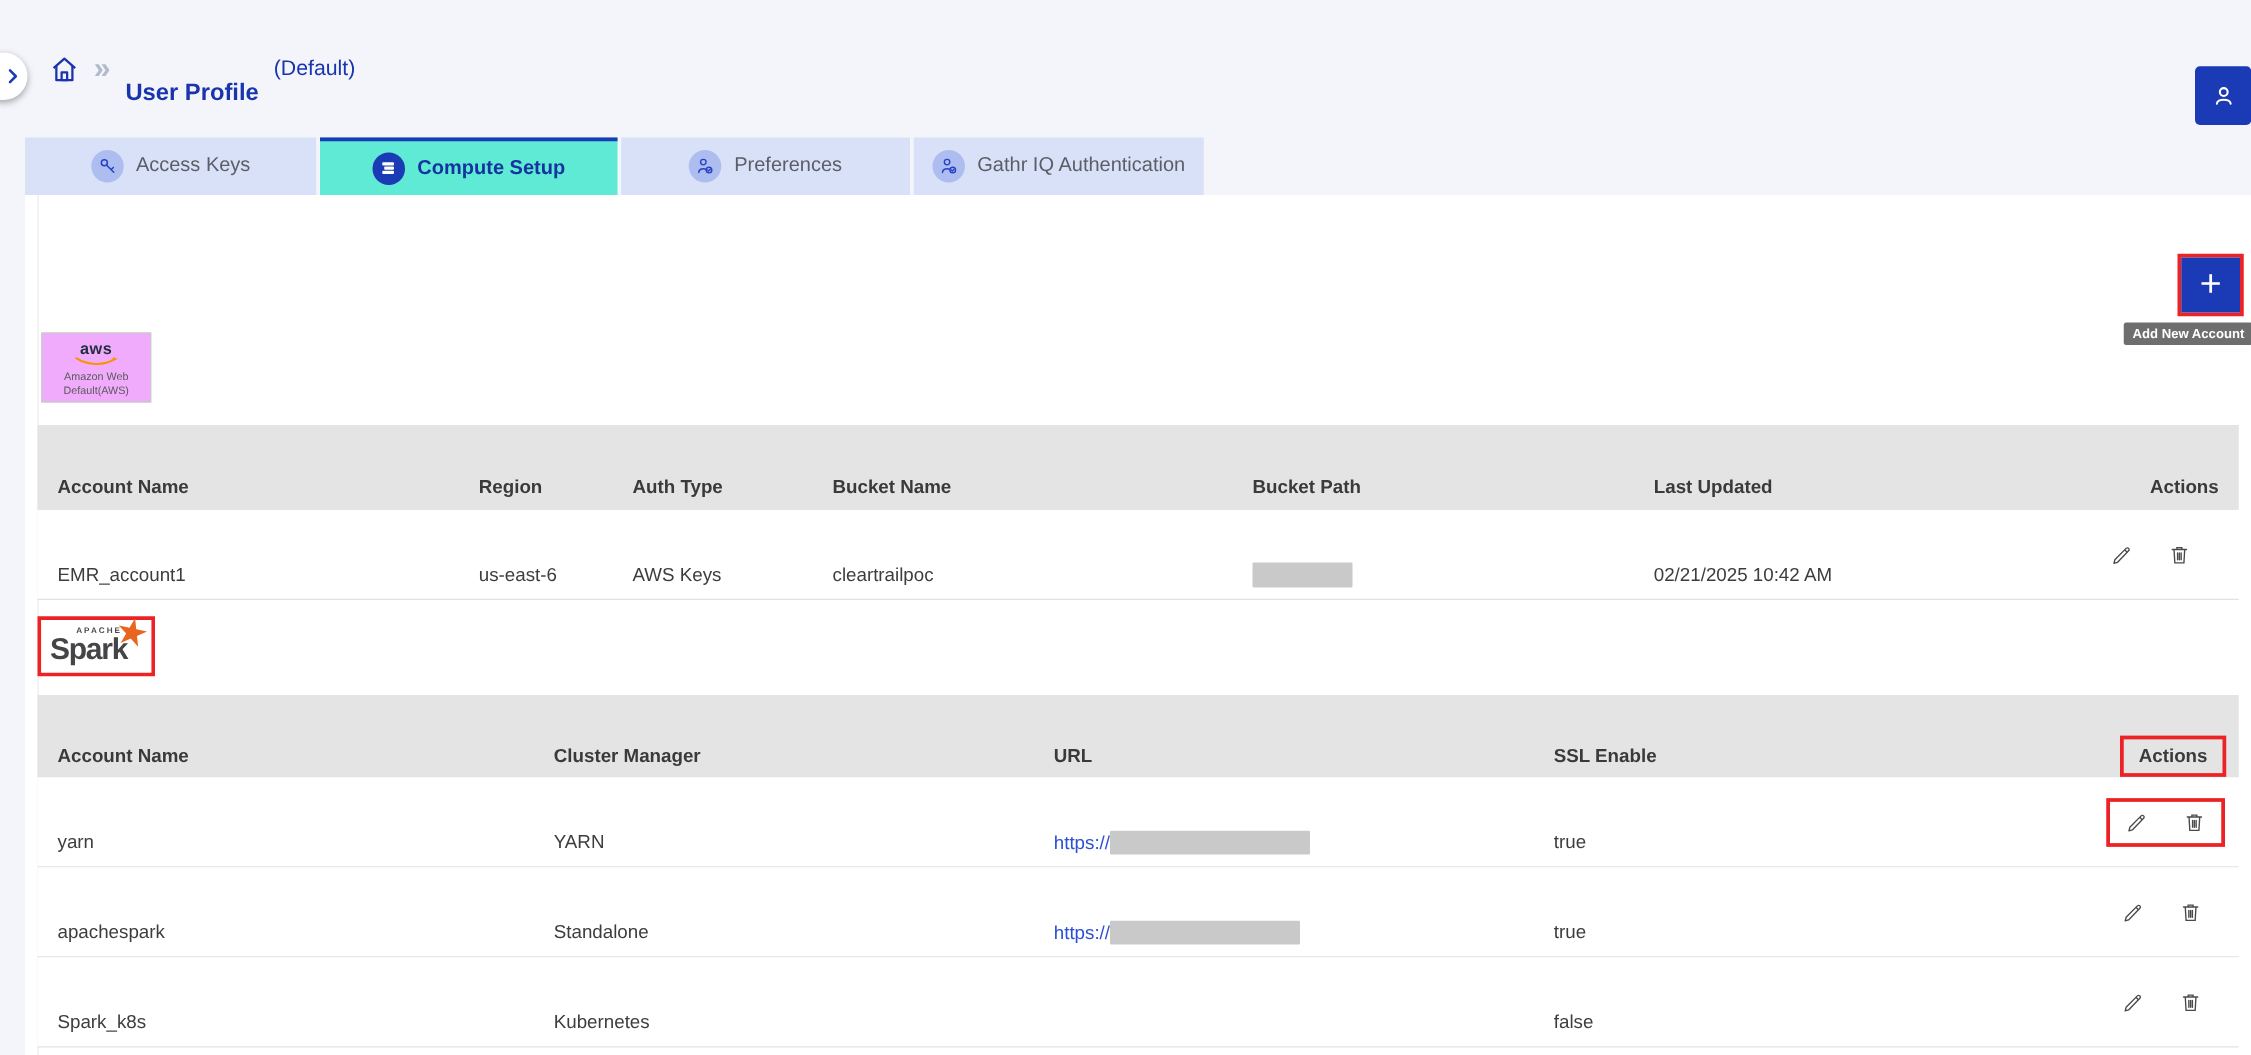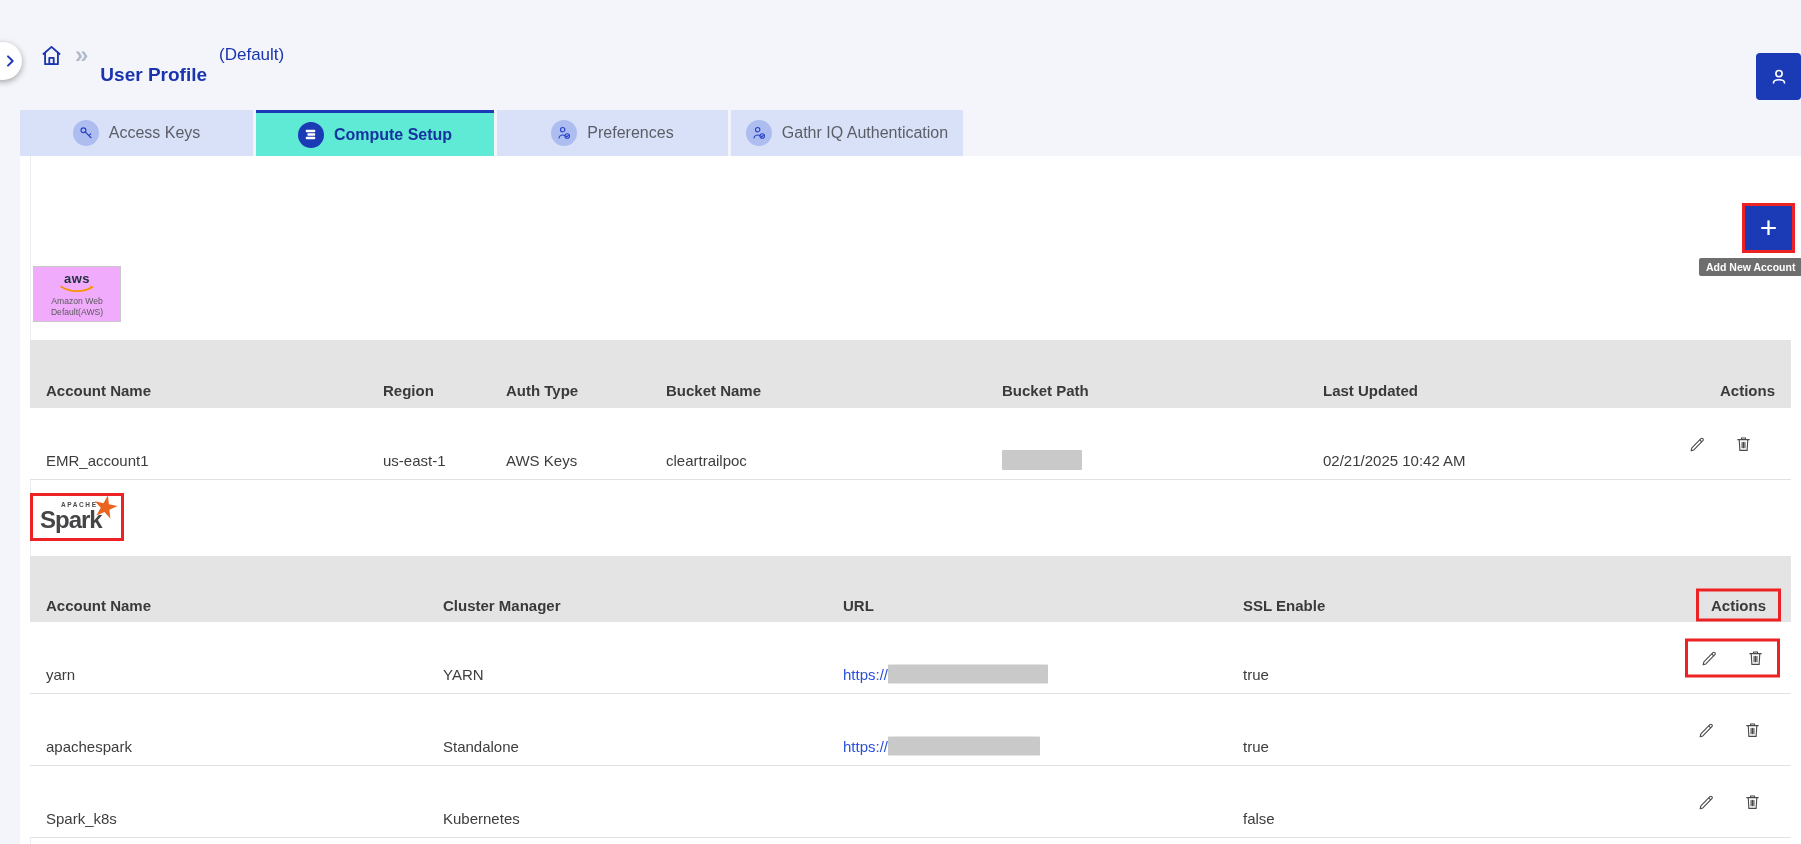--- a/index.html
+++ b/index.html
@@ -185,21 +185,21 @@
         <span class="cell c1">Account Name</span>
         <span class="cell c2">Region</span>
         <span class="cell c3">Auth Type</span>
         <span class="cell c4">Bucket Name</span>
         <span class="cell c5">Bucket Path</span>
         <span class="cell c6">Last Updated</span>
         <span class="cell c7">Actions</span>
       </div>
       <div class="trow">
         <span class="cell c1">EMR_account1</span>
-        <span class="cell c2">us-east-1</span>
+        <span class="cell c2">us-east-6</span>
         <span class="cell c3">AWS Keys</span>
         <span class="cell c4">cleartrailpoc</span>
         <span class="cell c5"><span class="redacted path"></span></span>
         <span class="cell c6">02/21/2025 10:42 AM</span>
         <span class="actions-group aws-actions">
           <button class="icon-btn">
             <svg width="19" height="19" viewBox="0 0 24 24" fill="none" stroke="#4a4a4a" stroke-width="1.4" stroke-linejoin="round">
               <path d="M4 20.5 L4.9 16.9 L16.3 5.3 C17 4.6 18.1 4.6 18.8 5.3 C19.5 6 19.5 7.1 18.8 7.8 L7.4 19.5 Z"></path>
                 <path d="M14.9 6.8 L17.3 9.2"></path>
             </svg>

